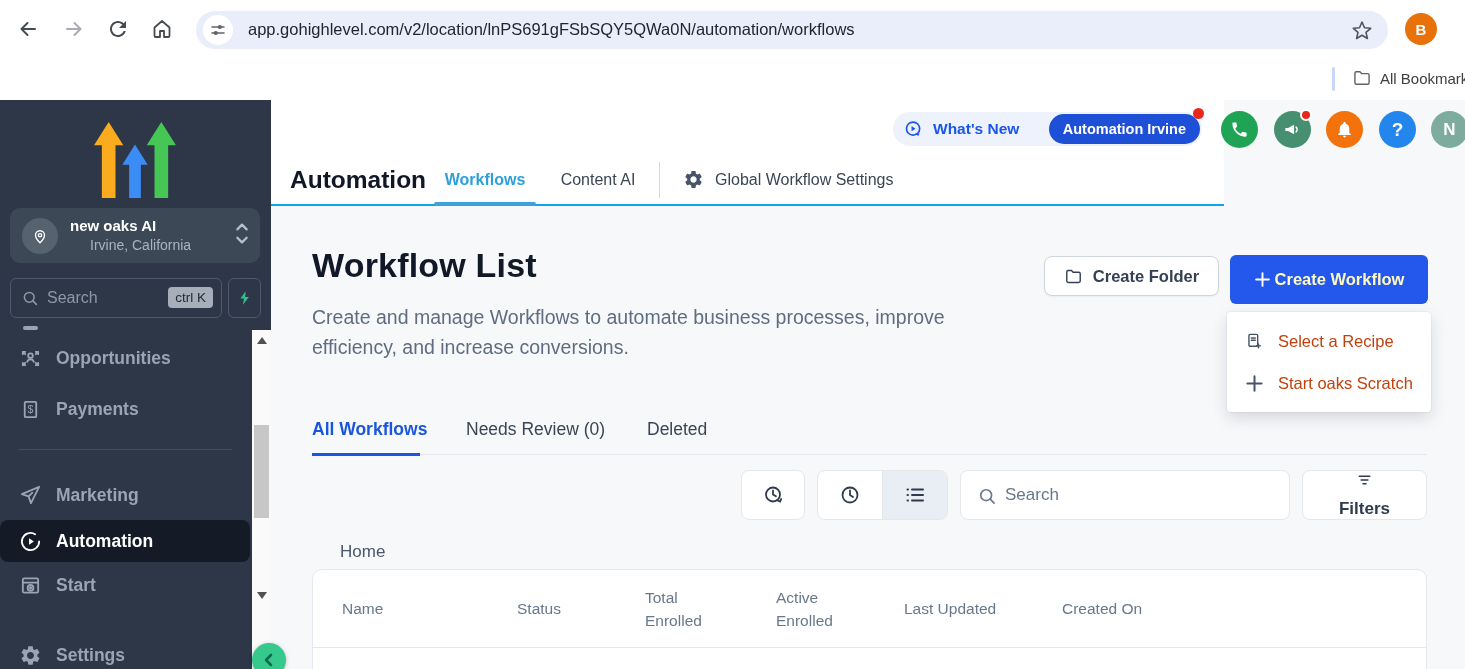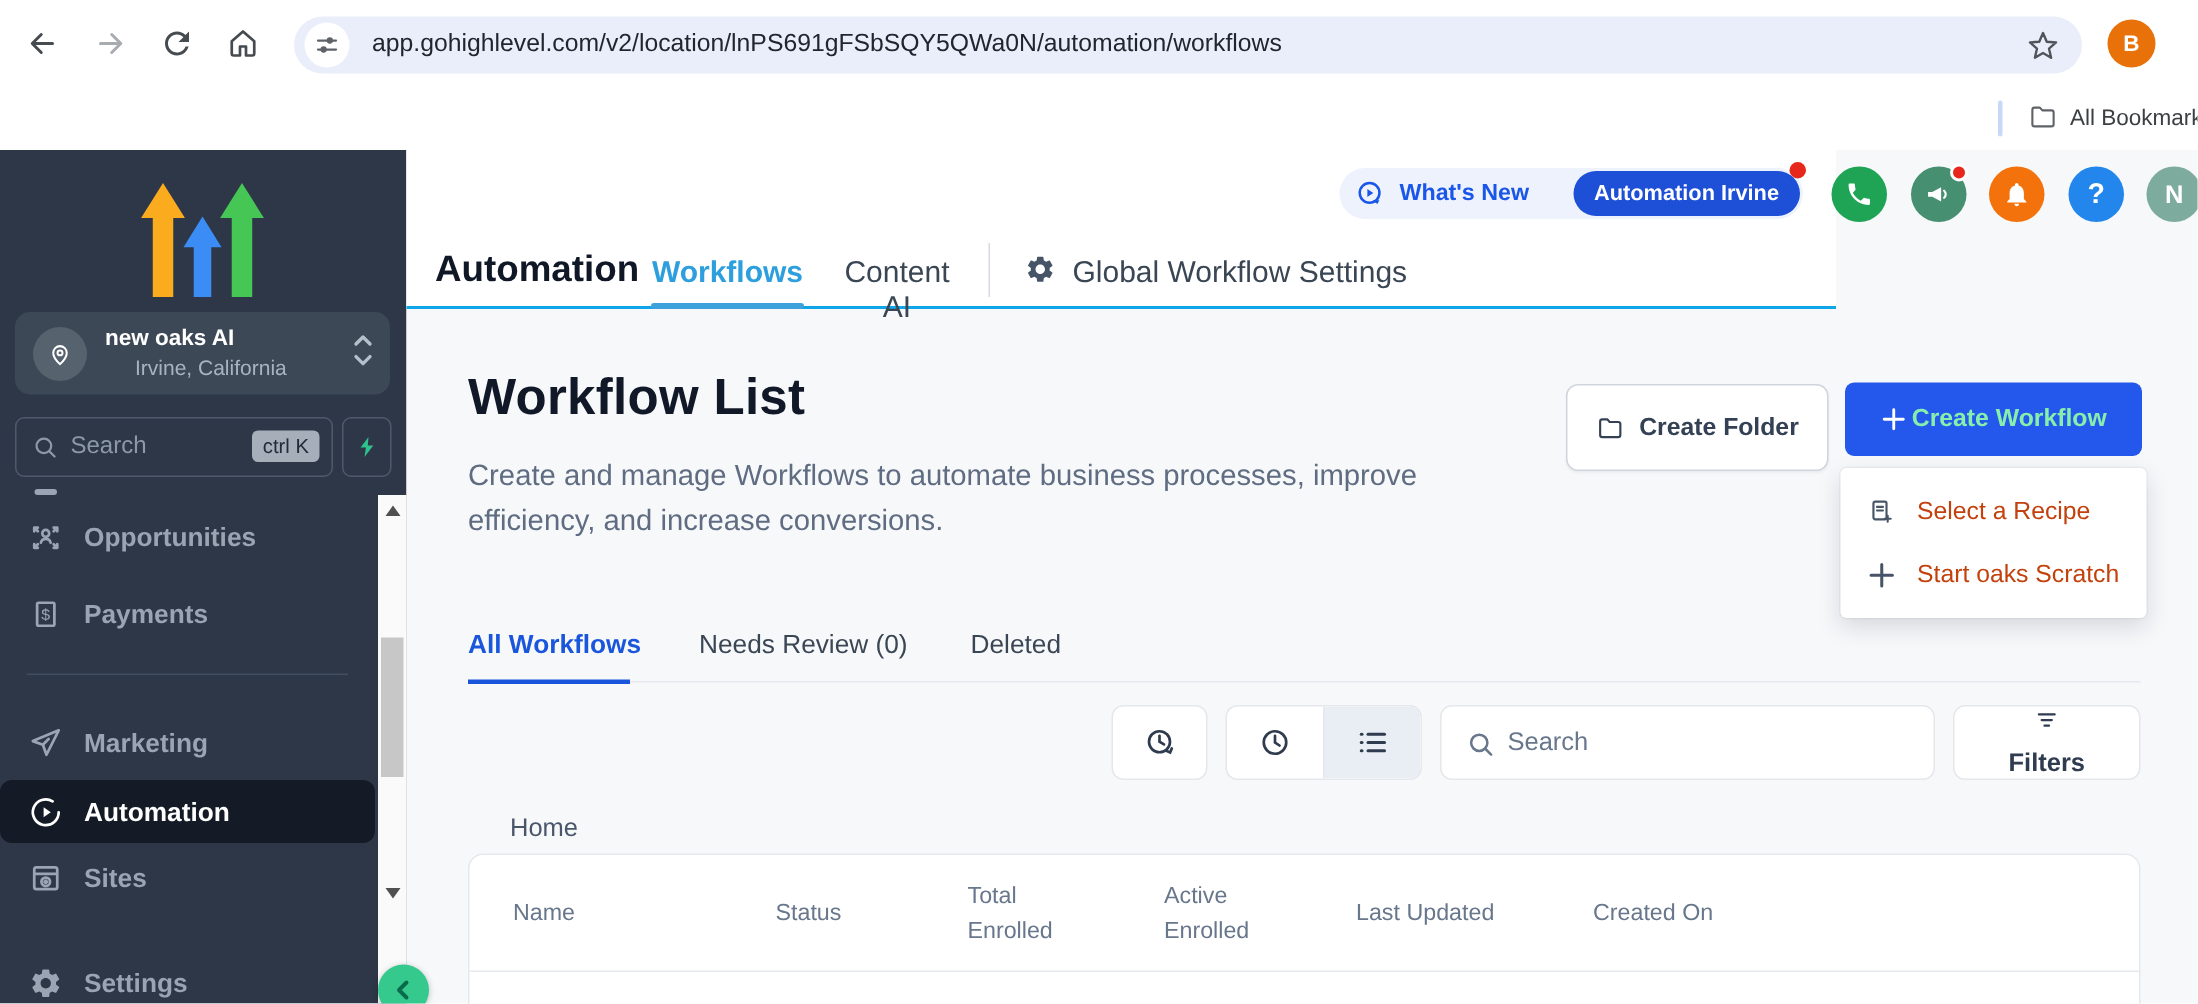--- a/index.html
+++ b/index.html
@@ -51,29 +51,29 @@
 
   
   .main { position:absolute; left:271px; top:0; width:1194px; height:569px; background:#f7f8fa; }
   .main-header { position:absolute; left:0; top:0; width:953px; height:106px; background:#fff; border-bottom:2px solid #0ea5e9; }
   .wn-pill { position:absolute; left:622px; top:12px; width:309px; height:34px; background:#edf2fd; border-radius:17px; cursor:pointer; }
   .wn-label { position:absolute; left:40px; top:8px; font-size:15.5px; font-weight:700; color:#1a56e8; }
   .wn-badge { position:absolute; right:2px; top:2px; height:30px; line-height:30px; padding:0 14px; border-radius:15px; background:#1d4fd7; color:#fff; font-size:14.5px; font-weight:700; }
   .red-dot { position:absolute; width:11px; height:11px; border-radius:50%; background:#e8271c; }
   .hicon { position:absolute; top:11px; width:37px; height:37px; border-radius:50%; display:flex; align-items:center; justify-content:center; cursor:pointer; color:#fff; }
   .ph-title { position:absolute; left:19px; top:66px; font-size:24.5px; font-weight:700; color:#101828; }
-  .ht-tab { position:absolute; top:71px; font-size:20px; cursor:pointer; }
+  .ht-tab { position:absolute; top:71px; font-size:16px; cursor:pointer; }
   .ht-underline { position:absolute; left:163px; top:102px; width:102px; height:4px; background:#3ea1dc; border-radius:2px; }
   .ht-divider { position:absolute; left:388px; top:62px; width:1px; height:36px; background:#d5d9e0; }
 
   .content { position:absolute; left:0; top:106px; width:1194px; height:463px; }
   .wl-title { position:absolute; left:41px; top:40px; font-size:34px; font-weight:700; color:#111827; letter-spacing:.2px; }
   .wl-desc { position:absolute; left:41px; top:96px; width:705px; font-size:19.5px; line-height:30px; color:#5f6c81; }
-  .btn-folder { position:absolute; left:773px; top:50px; width:175px; height:58px; background:#fff; border:1px solid #d0d5dd; border-radius:8px; display:flex; align-items:center; justify-content:center; gap:10px; font-size:16.5px; font-weight:600; color:#344054; cursor:pointer; box-shadow:0 1px 2px rgba(16,24,40,.05); font-family:"Liberation Sans",sans-serif; }
-  .btn-workflow { position:absolute; left:959px; top:49px; width:198px; height:49px; background:#2457eb; border:none; border-radius:6px; display:flex; align-items:center; justify-content:center; gap:4px; font-size:16.5px; font-weight:700; color:#86efac; cursor:pointer; font-family:"Liberation Sans",sans-serif; }
+  .btn-folder { position:absolute; left:773px; top:50px; width:175px; height:40px; background:#fff; border:1px solid #d0d5dd; border-radius:8px; display:flex; align-items:center; justify-content:center; gap:10px; font-size:16.5px; font-weight:600; color:#344054; cursor:pointer; box-shadow:0 1px 2px rgba(16,24,40,.05); font-family:"Liberation Sans",sans-serif; }
+  .btn-workflow { position:absolute; left:959px; top:49px; width:198px; height:49px; background:#2457eb; border:none; border-radius:6px; display:flex; align-items:center; justify-content:center; gap:4px; font-size:16.5px; font-weight:700; color:#fef9c3; cursor:pointer; font-family:"Liberation Sans",sans-serif; }
   .dropdown { position:absolute; left:956px; top:106px; width:204px; background:#fff; border-radius:4px; box-shadow:0 6px 16px rgba(16,24,40,.14), 0 0 0 1px rgba(16,24,40,.04); padding:8px 0; z-index:4; }
   .dd-item { height:42px; display:flex; align-items:center; gap:14px; padding-left:18px; font-size:16.5px; color:#c2410c; cursor:pointer; }
   .tabs2 { position:absolute; left:41px; top:207px; width:1115px; height:42px; border-bottom:1px solid #e5e8ee; }
   .t2 { position:absolute; top:6px; font-size:17.5px; cursor:pointer; }
   .t2-underline { position:absolute; left:0; bottom:-2px; width:108px; height:3px; background:#1a56db; }
   .tool-btn { position:absolute; top:264px; height:50px; background:#fff; border:1px solid #e5e7eb; border-radius:8px; display:flex; align-items:center; justify-content:center; cursor:pointer; }
   .seg-group { position:absolute; left:546px; top:264px; width:131px; height:50px; border:1px solid #e5e7eb; border-radius:8px; background:#fff; display:flex; overflow:hidden; }
   .seg { flex:1; display:flex; align-items:center; justify-content:center; cursor:pointer; }
   .seg.selected { background:#e9edf4; border-left:1px solid #e5e7eb; }
   .wl-search { position:absolute; left:689px; top:264px; width:330px; height:50px; background:#fff; border:1px solid #e5e7eb; border-radius:8px; }
@@ -238,21 +238,21 @@
     <div class="menu-item" style="top:470px">
       <span class="mi-icon">
         <svg width="23" height="23" viewBox="0 0 24 24" fill="none" stroke="#9aa4b3" stroke-width="1.9">
             <rect x="4" y="4.5" width="16" height="15" rx="1.5"></rect>
             <line x1="4" y1="9" x2="20" y2="9"></line>
             <circle cx="12" cy="14.5" r="3"></circle>
             <line x1="12" y1="12.8" x2="12" y2="16.2"></line>
             <line x1="10.3" y1="14.5" x2="13.7" y2="14.5"></line>
           </svg>
       </span>
-      <span class="mi-label">Sites</span>
+      <span class="mi-label">Start</span>
     </div>
 
     <div class="menu-item" style="top:540px">
       <span class="mi-icon">
         <svg width="23" height="23" viewBox="0 0 24 24">
             <path d="M19.14 12.94c.04-.3.06-.61.06-.94 0-.32-.02-.64-.07-.94l2.03-1.58c.18-.14.23-.41.12-.61l-1.92-3.32c-.12-.22-.37-.29-.59-.22l-2.39.96c-.5-.38-1.03-.7-1.62-.94l-.36-2.54c-.04-.24-.24-.41-.48-.41h-3.84c-.24 0-.43.17-.47.41l-.36 2.54c-.59.24-1.13.57-1.62.94l-2.39-.96c-.22-.08-.47 0-.59.22L2.74 8.87c-.12.21-.08.47.12.61l2.03 1.58c-.05.3-.09.63-.09.94s.02.64.07.94l-2.03 1.58c-.18.14-.23.41-.12.61l1.92 3.32c.12.22.37.29.59.22l2.39-.96c.5.38 1.03.7 1.62.94l.36 2.54c.05.24.24.41.48.41h3.84c.24 0 .44-.17.47-.41l.36-2.54c.59-.24 1.13-.56 1.62-.94l2.39.96c.22.08.47 0 .59-.22l1.92-3.32c.12-.22.07-.47-.12-.61l-2.01-1.58zM12 15.6c-1.98 0-3.6-1.62-3.6-3.6s1.62-3.6 3.6-3.6 3.6 1.62 3.6 3.6-1.62 3.6-3.6 3.6z" fill="#9aa4b3"></path>
           </svg>
       </span>
       <span class="mi-label">Settings</span>
     </div>

